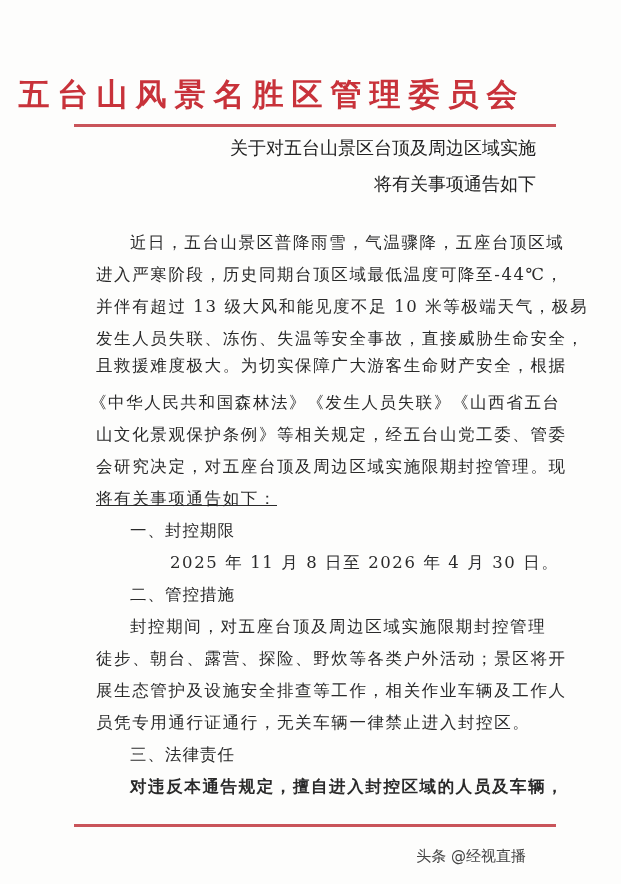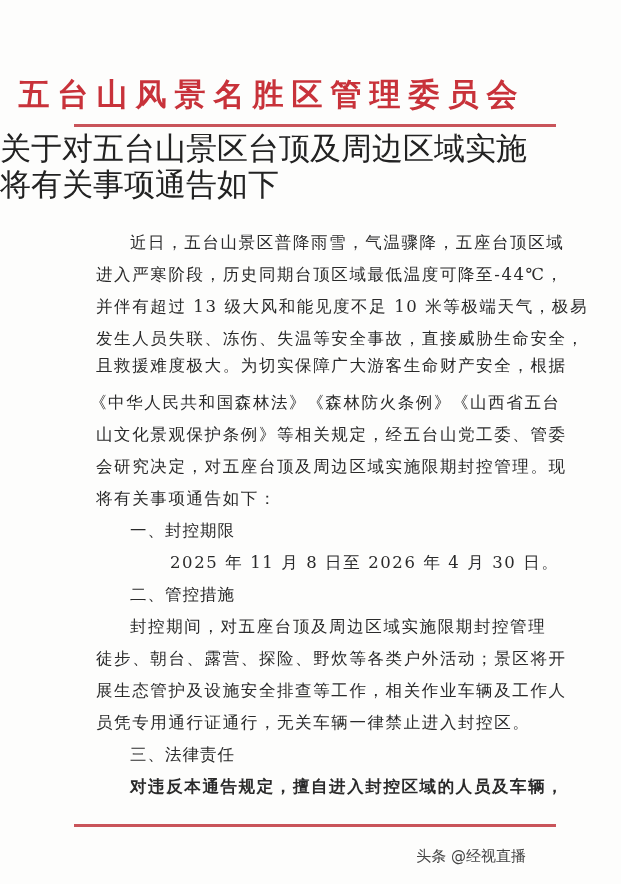--- a/index.html
+++ b/index.html
@@ -38,23 +38,23 @@
       width: 482px;
       height: 3px;
       background: #c9545a;
     }
     .rule-top { top: 124px; }
     .rule-bottom { top: 824px; }
     .notice-title {
       position: absolute;
       left: 0; right: 0;
       top: 130px;
-      text-align: left;
+      text-align: right;
       font-family: "DejaVu Serif", "Liberation Serif", serif;
-      font-size: 31px;
+      font-size: 18px;
       color: #222222;
       line-height: 36px;
     }
     .notice-title div { margin: 0; }
     .abs-line {
       position: absolute;
       left: 96px;
       font-family: "DejaVu Serif", "Liberation Serif", serif;
       font-size: 16.5px;
       color: #2a2a2a;
@@ -88,24 +88,24 @@
   <div class="notice-title">
     <div>关于对五台山景区台顶及周边区域实施</div>
     <div>将有关事项通告如下</div>
   </div>
 
   <div class="abs-line ind" style="top:232px;">近日，五台山景区普降雨雪，气温骤降，五座台顶区域</div>
   <div class="abs-line" style="top:264px;">进入严寒阶段，历史同期台顶区域最低温度可降至-44℃，</div>
   <div class="abs-line" style="top:296px;">并伴有超过 13 级大风和能见度不足 10 米等极端天气，极易</div>
   <div class="abs-line" style="top:328px;font-family:Liberation Serif, serif;">发生人员失联、冻伤、失温等安全事故，直接威胁生命安全，</div>
   <div class="abs-line" style="top:355px;">且救援难度极大。为切实保障广大游客生命财产安全，根据</div>
-  <div class="abs-line" style="top:392px;left:90px;">《中华人民共和国森林法》《森林防火条例》《山西省五台</div>
+  <div class="abs-line" style="top:392px;left:90px;">《中华人民共和国森林法》《发生人员失联》《山西省五台</div>
   <div class="abs-line" style="top:424px;">山文化景观保护条例》等相关规定，经五台山党工委、管委</div>
   <div class="abs-line" style="top:456px;">会研究决定，对五座台顶及周边区域实施限期封控管理。现</div>
-  <div class="abs-line" style="top:488px;">将有关事项通告如下：</div>
+  <div class="abs-line" style="top:488px;text-decoration:underline;">将有关事项通告如下：</div>
 
   <div class="abs-line ind sans" style="top:520px;">一、封控期限</div>
   <div class="abs-line ind" style="top:552px;margin-left:40px;">2025 年 11 月 8 日至 2026 年 4 月 30 日。</div>
 
   <div class="abs-line ind sans" style="top:584px;">二、管控措施</div>
   <div class="abs-line ind" style="top:616px;">封控期间，对五座台顶及周边区域实施限期封控管理</div>
   <div class="abs-line" style="top:648px;">徒步、朝台、露营、探险、野炊等各类户外活动；景区将开</div>
   <div class="abs-line" style="top:680px;">展生态管护及设施安全排查等工作，相关作业车辆及工作人</div>
   <div class="abs-line" style="top:712px;">员凭专用通行证通行，无关车辆一律禁止进入封控区。</div>
 

